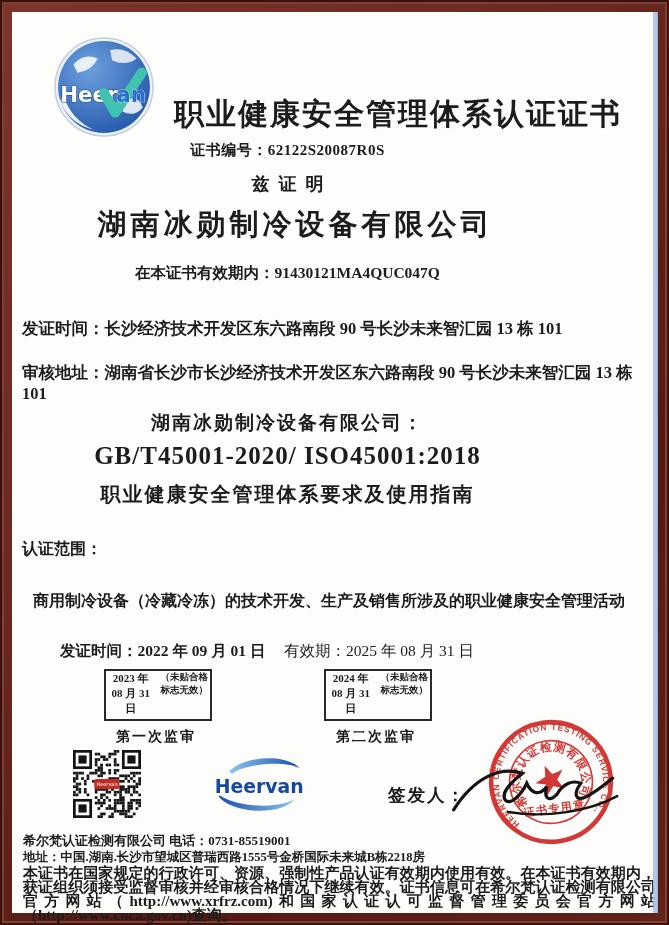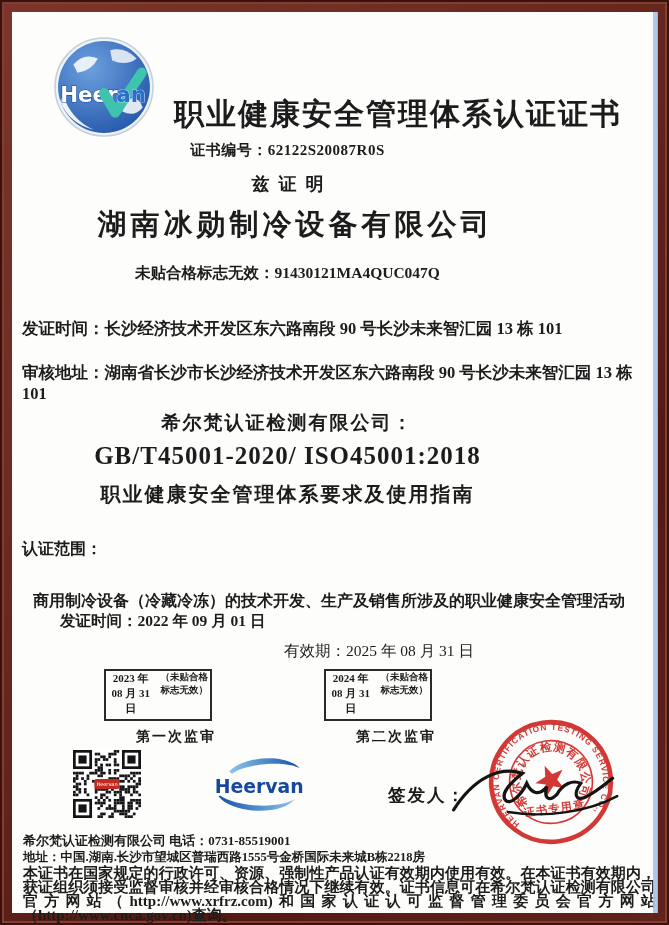--- a/index.html
+++ b/index.html
@@ -30,29 +30,29 @@
   .company{top:193px;font-size:29px;font-weight:700;letter-spacing:4px;margin-left:8px;}
   .credit{top:251px;font-size:15.5px;font-weight:700;}
   .addr{left:10px;width:636px;font-size:16.5px;font-weight:700;}
   .addr1{top:306px;}
   .addr2{top:350px;}
   .std-head{top:398px;font-size:19px;font-weight:700;letter-spacing:2px;}
   .std-code{top:430px;font-size:25px;font-weight:600;letter-spacing:1px;}
   .std-name{top:469px;font-size:20px;font-weight:700;letter-spacing:2px;}
   .scope-label{left:10px;top:527px;font-size:16px;font-weight:700;}
   .scope-text{left:21px;top:579px;width:616px;font-size:16px;font-weight:700;}
-  .date-issue{left:48px;top:599px;font-size:15.5px;font-weight:700;}
+  .date-issue{left:48px;top:629px;font-size:15.5px;font-weight:700;}
   .date-valid{left:272px;top:629px;font-size:15.5px;font-weight:400;}
   .sbox{top:657px;width:104px;height:48px;border:2px solid #2a2a2a;
         display:flex;flex-direction:row;justify-content:center;gap:3px;text-align:center;}
   .sbox .d{font-size:11px;font-weight:700;}
   .sbox .n{font-size:9.5px;font-weight:700;}
   .sbox1{left:92px;}
   .sbox2{left:312px;}
-  .scap{top:716px;width:120px;text-align:right;font-size:14px;font-weight:700;letter-spacing:2px;}
+  .scap{top:716px;width:120px;text-align:center;font-size:14px;font-weight:700;letter-spacing:2px;}
   .scap1{left:84px;}
   .scap2{left:304px;}
 
   .qr{left:61px;top:738px;width:68px;height:68px;background:#fff;}
   .qr svg{width:100%;height:100%;display:block;}
   .qr-label{position:absolute;left:50%;top:50%;transform:translate(-50%,-50%);
     background:#c22a22;color:#fff;font-family:"DejaVu Sans",sans-serif;
     font-size:5px;line-height:6px;padding:2px 2px;border-radius:2px;white-space:nowrap;}
   .wordmark{left:199px;top:740px;width:98px;height:66px;}
   .signer{left:376px;top:771px;font-size:17.5px;font-weight:700;letter-spacing:2px;}
@@ -90,31 +90,31 @@
   </div>
 
   <div class="abs title">职业健康安全管理体系认证证书</div>
   <div class="abs ctr cert-line">
     <span>证书编号：</span><span>62122S20087R0S</span>
   </div>
   <div class="abs ctr intro">兹证明</div>
 
   <div class="abs ctr company">湖南冰勋制冷设备有限公司</div>
   <div class="abs ctr credit">
-    <span>未贴合格标志无效：</span><span>91430121MA4QUC047Q</span>
+    <span>在本证书有效期内：</span><span>91430121MA4QUC047Q</span>
   </div>
 
   <div class="abs addr addr1">
     <span>发证时间：</span><span>长沙经济技术开发区东六路南段 90 号长沙未来智汇园 13 栋 101</span>
   </div>
   <div class="abs addr addr2">
     <span>审核地址：</span><span>湖南省长沙市长沙经济技术开发区东六路南段 90 号长沙未来智汇园 13 栋 101</span>
   </div>
 
-  <div class="abs ctr std-head">希尔梵认证检测有限公司：</div>
+  <div class="abs ctr std-head">湖南冰勋制冷设备有限公司：</div>
   <div class="abs ctr std-code">GB/T45001-2020/ ISO45001:2018</div>
   <div class="abs ctr std-name">职业健康安全管理体系要求及使用指南</div>
 
   <div class="abs scope-label">认证范围：</div>
   <div class="abs scope-text">商用制冷设备（冷藏冷冻）的技术开发、生产及销售所涉及的职业健康安全管理活动</div>
 
   <div class="abs date-issue">
     <span>发证时间：</span><span>2022 年 09 月 01 日</span>
   </div>
   <div class="abs date-valid">

